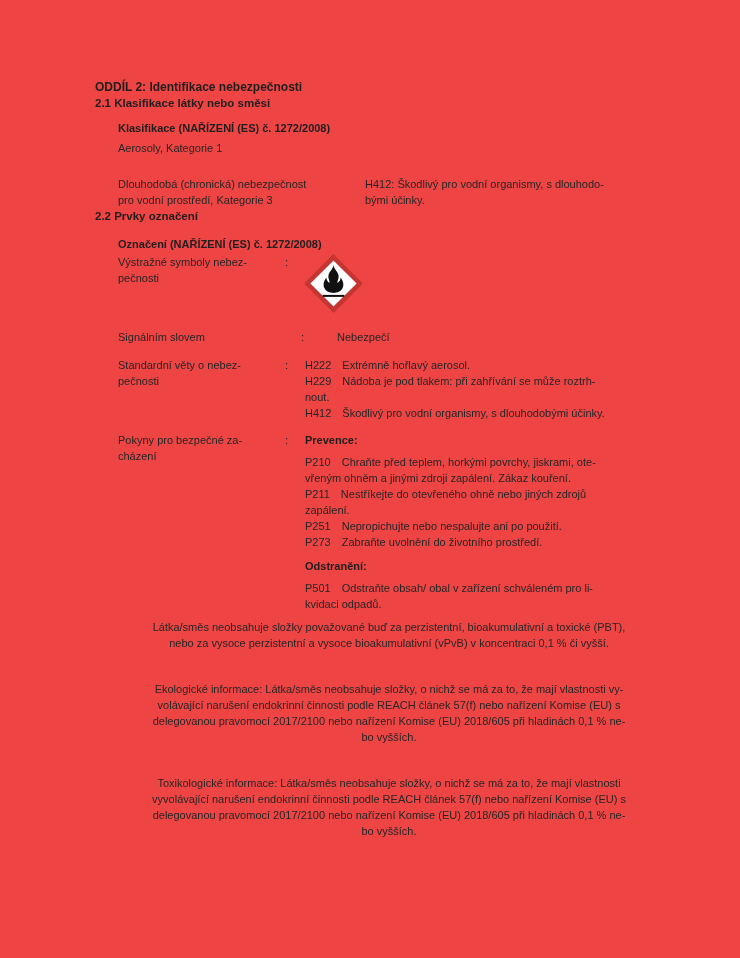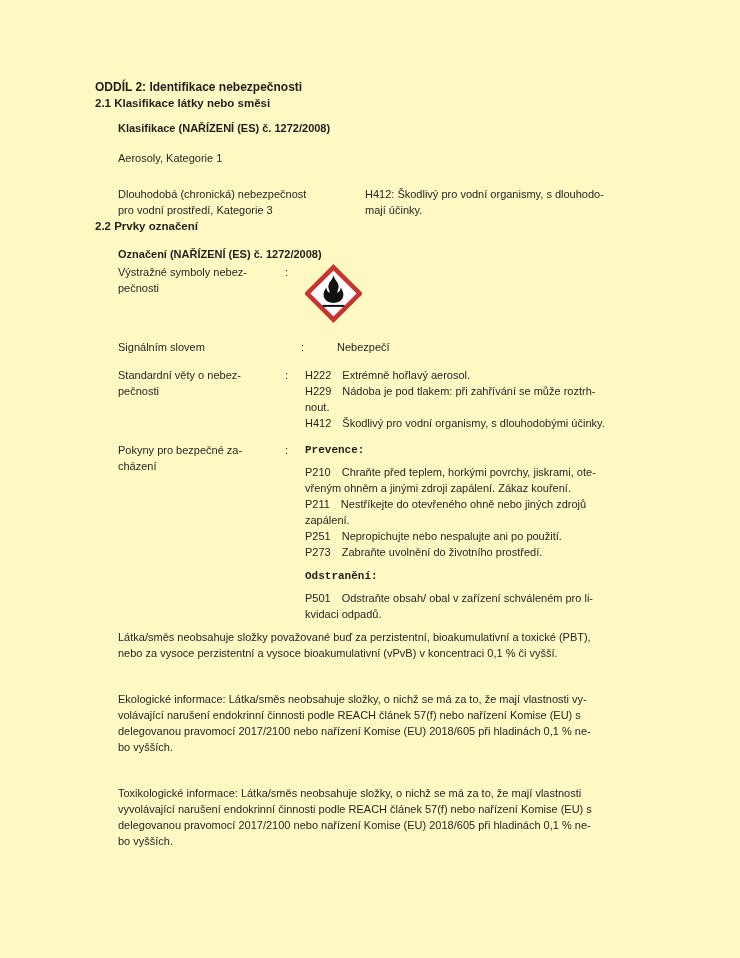--- a/index.html
+++ b/index.html
@@ -1,68 +1,68 @@
 <!DOCTYPE html>
 <html lang="cs"><head>
 <meta charset="utf-8">
 <style>
   html,body{margin:0;padding:0;background:#e9e9e9;}
   .page{
     position:relative;
     width:740px;height:958px;
     margin:0 auto;
-    background:#fef9c3;
+    background:#ef4444;
     box-sizing:border-box;
     padding:79px 80px 0 95px;
     font-family:"Liberation Sans","DejaVu Sans",sans-serif;
     font-size:11px;
     line-height:16px;
     color:#262626;
     overflow:hidden;
   }
   h1.doc-title{
     font-size:12px;font-weight:bold;margin:0;line-height:16px;color:#1f1f1f;
   }
   h2.sec-heading{
     font-size:11.5px;font-weight:bold;margin:0;line-height:16px;color:#1f1f1f;
   }
   h3.sub-heading{
     font-size:11px;font-weight:bold;margin:0;line-height:16px;color:#1f1f1f;
   }
   h4.group-heading{
-    font-size:11px;font-weight:bold;margin:0;line-height:16px;color:#1f1f1f;font-family:Liberation Mono, monospace;
+    font-size:11px;font-weight:bold;margin:0;line-height:16px;color:#1f1f1f;
   }
   .indent{margin-left:23px;}
   .pre{white-space:pre-line;}
 
   
   .sec-21-heading{margin-top:25px;}
   .sec-21 .sub-heading{margin-top:9px;}
   .class-row{
     display:grid;grid-template-columns:247px 1fr;
-    margin-top:14px;
+    margin-top:4px;
   }
   .class-row + .class-row{margin-top:20px;}
 
   .sec-22-heading{margin-top:6px;}
   .sec-22 .sub-heading{margin-top:12px;}
   .label-row{
     display:grid;grid-template-columns:167px 20px 1fr;
     margin-top:2px;
   }
   .row-signal{margin-top:16px;gap:16px;}
   .row-hazard{margin-top:12px;}
   .row-precaution{margin-top:11px;}
   .pictogram-box{padding-top:0;}
   .pictogram-box svg{display:block;}
   .p-group + .p-group{margin-top:8px;}
   .p-group .ptext{margin-top:6px;}
 
   .sec-23-heading{margin-top:17px;}
-  .sec-23 p{margin:7px 0 0 0;}
+  .sec-23 p{margin:7px 0 0 0;text-align:center;}
   .sec-23 p + p{margin-top:30px;}
 </style>
 </head>
 <body>
 
 <div class="page">
 
   <h1 class="doc-title">ODDÍL 2: Identifikace nebezpečnosti</h1>
 
   <section class="sec-21">
@@ -71,21 +71,21 @@
       <h3 class="sub-heading">Klasifikace (NAŘÍZENÍ (ES) č. 1272/2008)</h3>
 
       <div class="class-row">
         <div class="pre">Aerosoly, Kategorie 1</div>
       </div>
 
       <div class="class-row">
         <div class="pre">Dlouhodobá (chronická) nebezpečnost
 pro vodní prostředí, Kategorie 3</div>
         <div class="pre">H412: Škodlivý pro vodní organismy, s dlouhodo-
-mají účinky.</div>
+bými účinky.</div>
       </div>
     </div>
   </section>
 
   <section class="sec-22">
     <h2 class="sec-heading sec-22-heading">2.2 Prvky označení</h2>
     <div class="indent">
       <h3 class="sub-heading">Označení (NAŘÍZENÍ (ES) č. 1272/2008)</h3>
 
       <div class="label-row">

